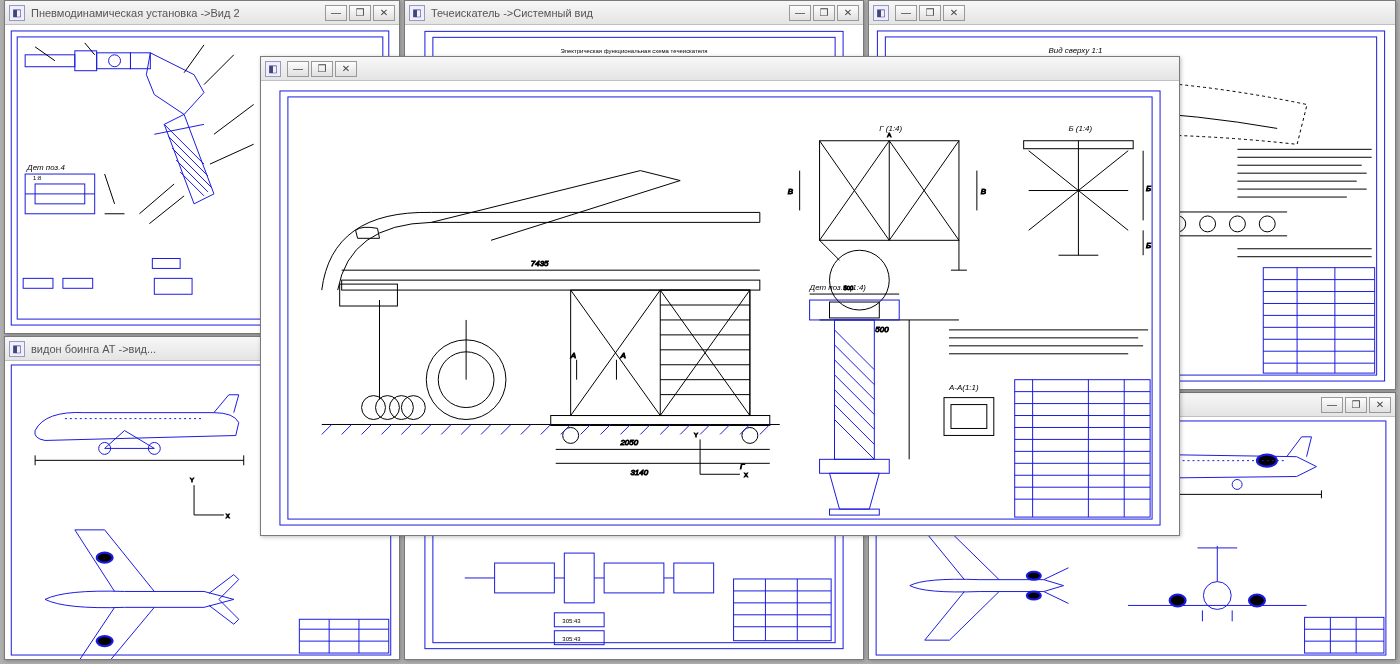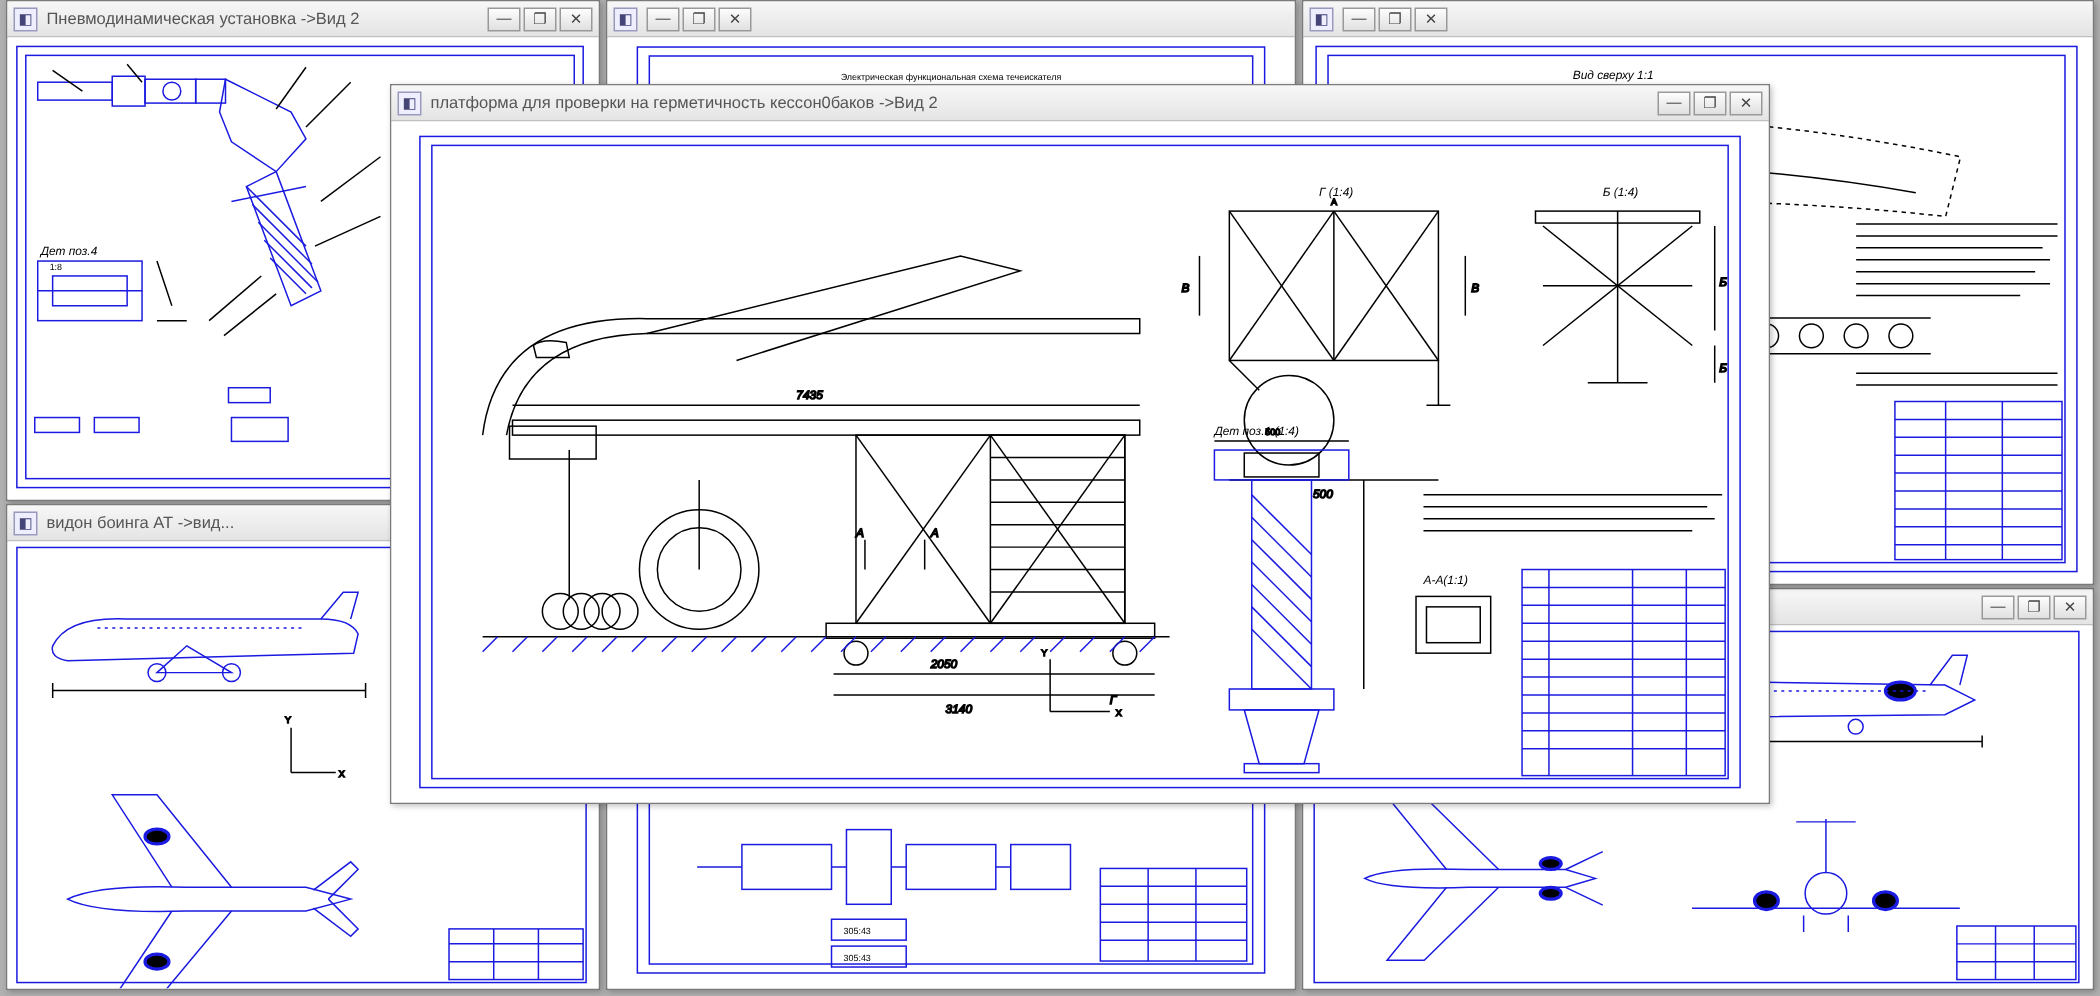--- a/index.html
+++ b/index.html
@@ -127,20 +127,21 @@
           <line x1="310" y1="250" x2="310" y2="296"></line>
           <line x1="340" y1="250" x2="340" y2="296"></line>
         </g>
       </svg>
     </div>
   </div>
 
   <div class="cadwin" style="left:404px; top:0px; width:460px; height:660px; z-index:0">
     <div class="titlebar">
       <span class="appicon">◧</span>
+      <span class="title">Течеискатель -&gt;Системный вид</span>
       <div class="winbtns">
         <span class="winbtn">—</span>
         <span class="winbtn">❐</span>
         <span class="winbtn">✕</span>
       </div>
     </div>
     <div class="drawarea">
       <svg class="bg-lines" width="100%" height="100%" viewBox="0 0 460 636">
         <rect x="20" y="6" width="420" height="620" class="blue thick"></rect>
         <rect x="28" y="12" width="404" height="608" class="blue"></rect>
@@ -352,21 +353,20 @@
           <line x1="464" y1="202" x2="464" y2="238"></line>
           <line x1="490" y1="202" x2="490" y2="238"></line>
         </g>
       </svg>
     </div>
   </div>
 
   <div class="cadwin" style="left:260px; top:56px; width:920px; height:480px; z-index:5">
     <div class="titlebar">
       <span class="appicon">◧</span>
-      <span class="title">платформа для проверки на герметичность кессон0баков -&gt;Вид 2</span>
       <div class="winbtns">
         <span class="winbtn">—</span>
         <span class="winbtn">❐</span>
         <span class="winbtn">✕</span>
       </div>
     </div>
     <div class="drawarea">
       <svg class="bg-lines" width="100%" height="100%" viewBox="0 0 920 456">
         <rect x="18" y="10" width="884" height="436" class="blue thick"></rect>
         <rect x="26" y="16" width="868" height="424" class="blue"></rect>

